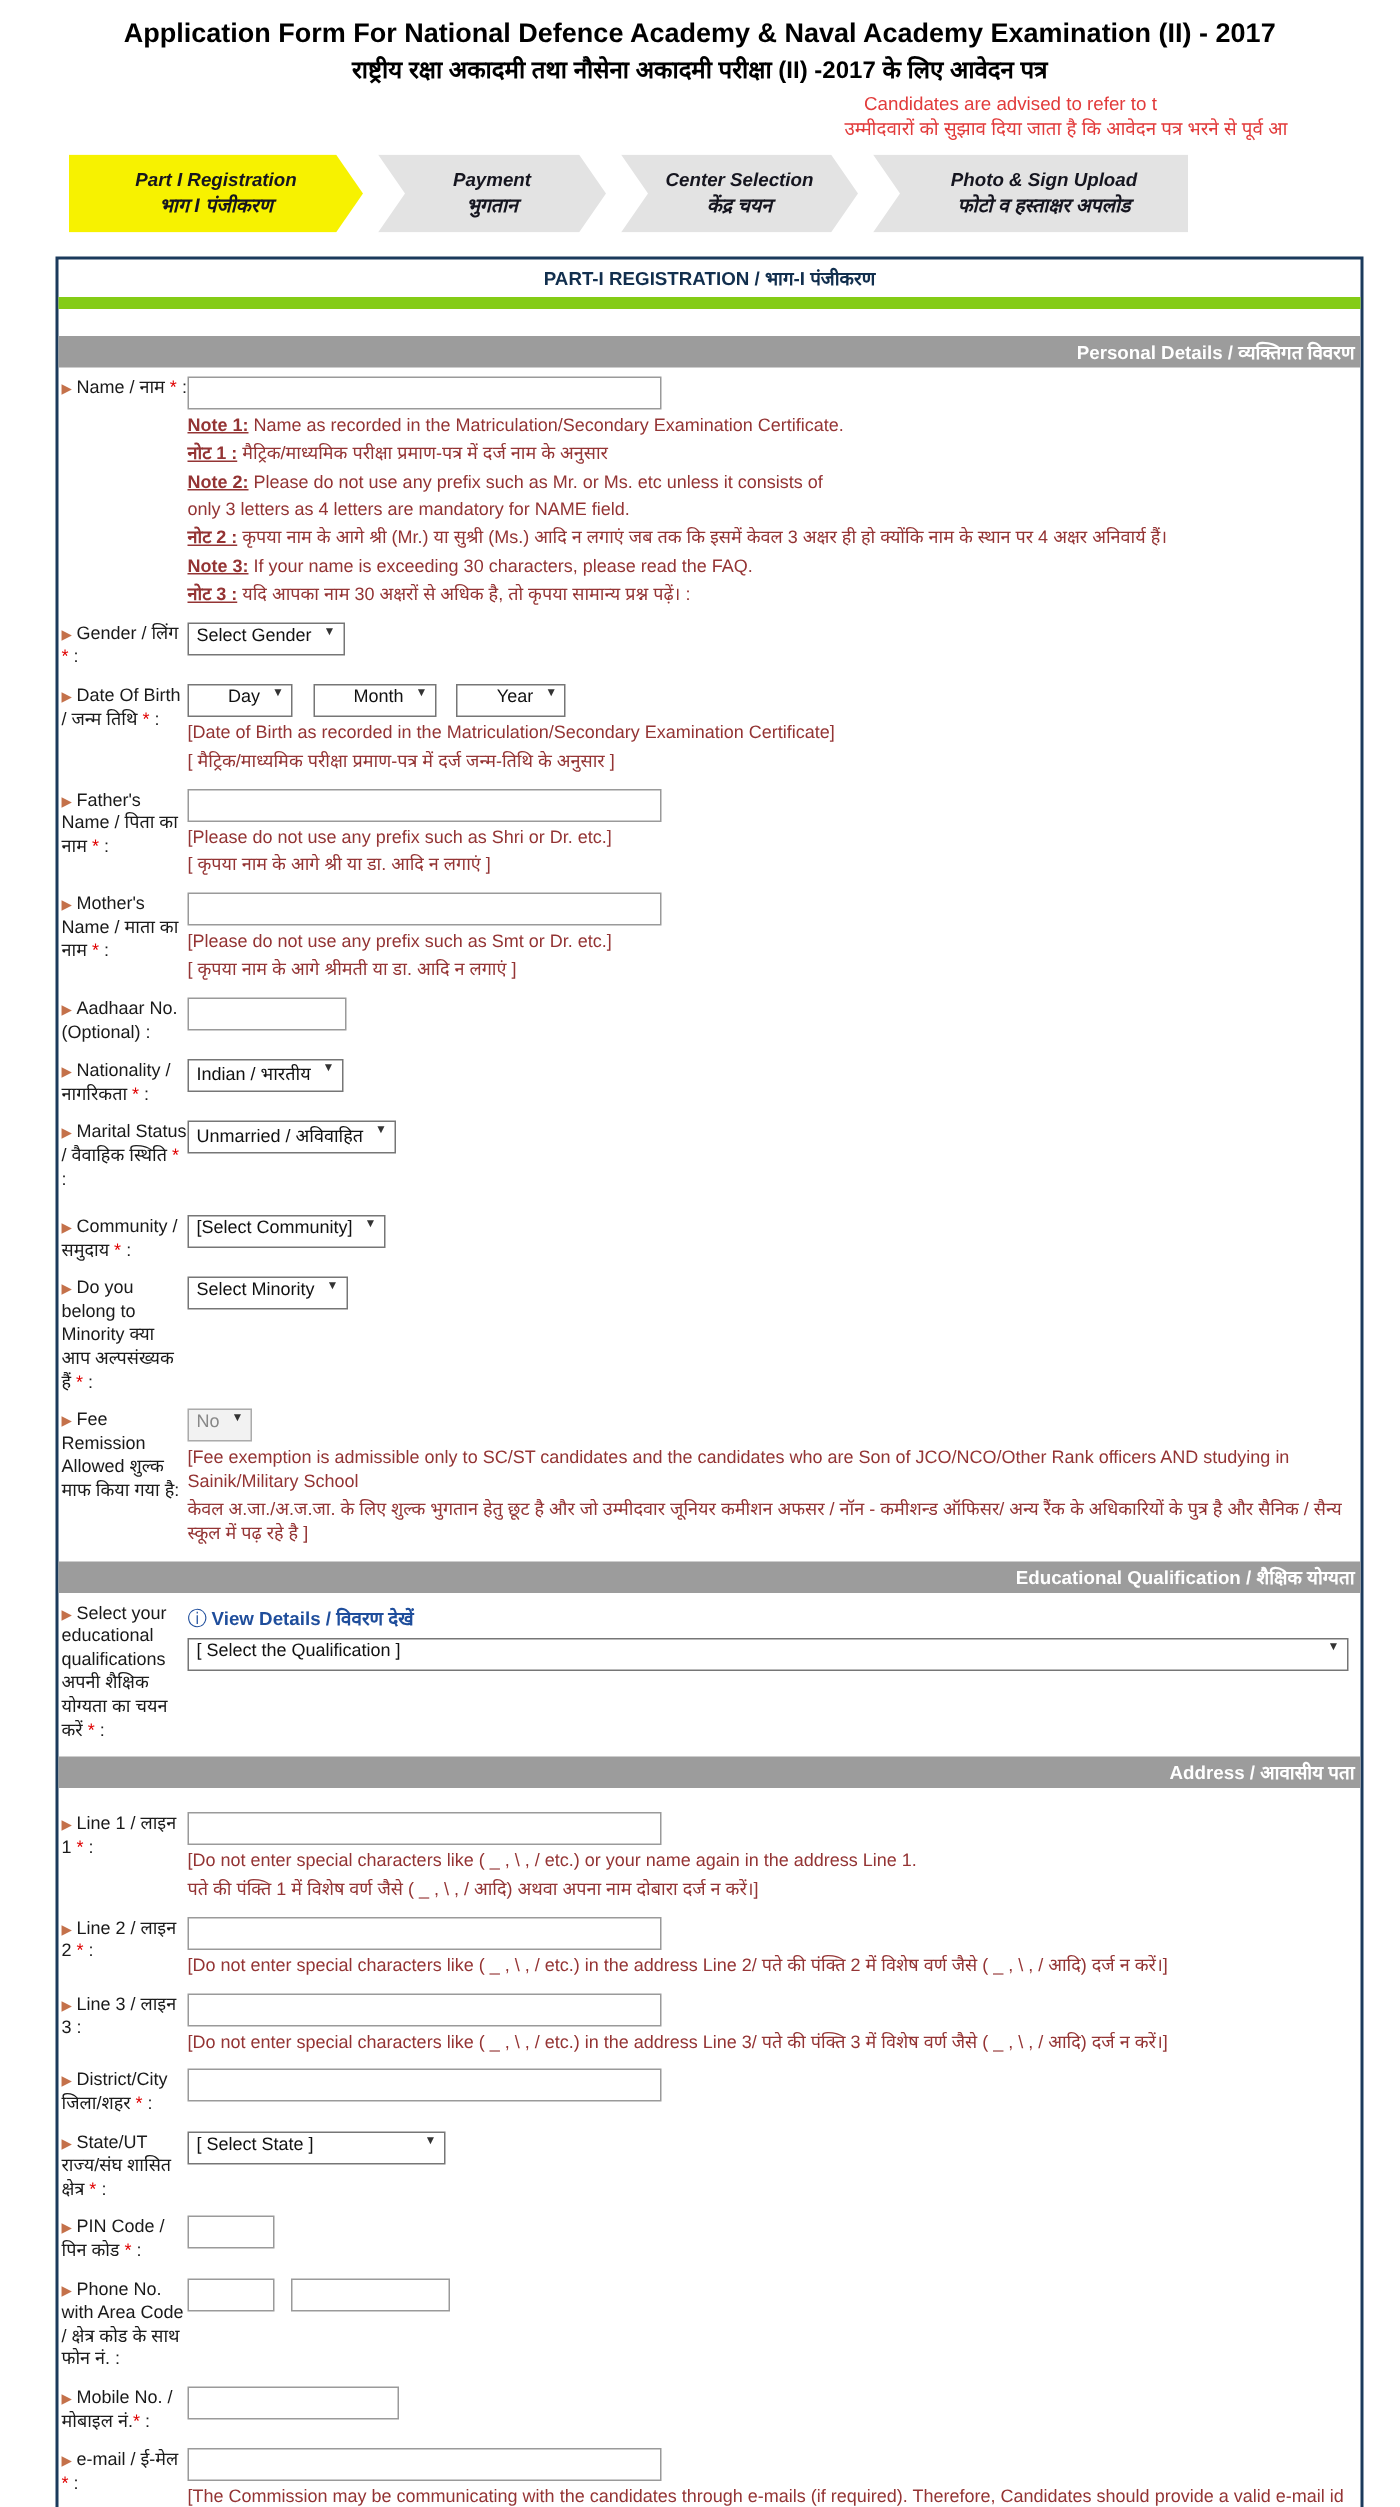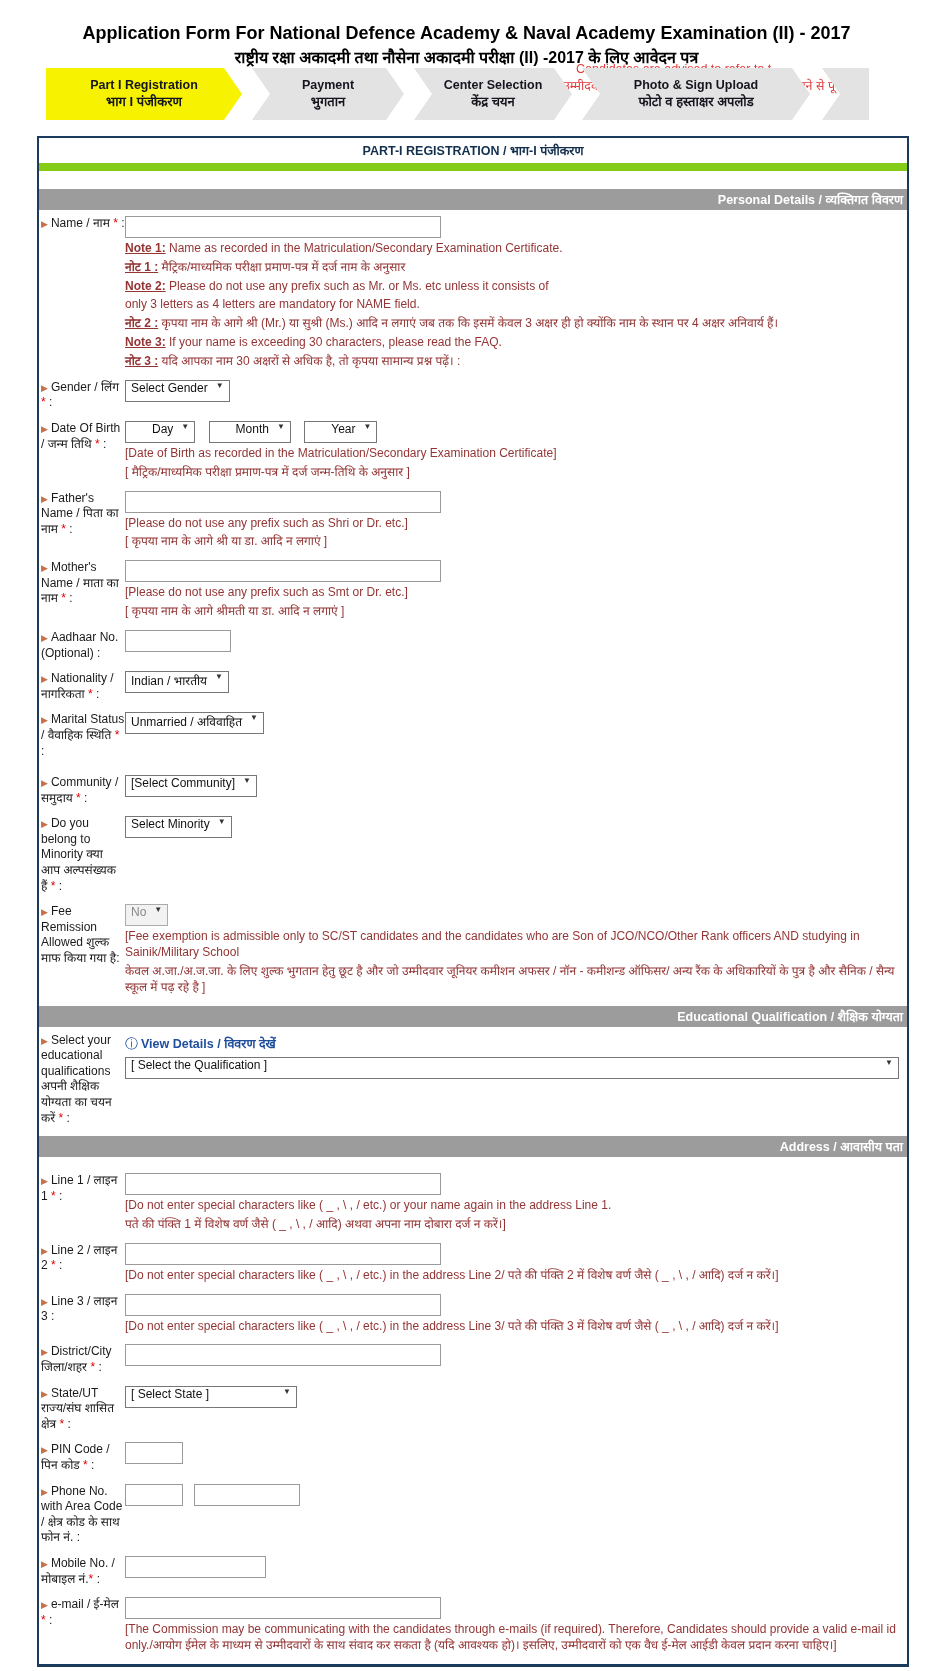--- a/index.html
+++ b/index.html
@@ -1,25 +1,25 @@
 <!DOCTYPE html>
 <html><head>
 <meta charset="utf-8">
 <style>
   html,body{margin:0;padding:0;background:#fff;}
   body{width:933px;min-height:1671px;overflow-x:hidden;position:relative;
        font-family:"Liberation Sans","DejaVu Sans",sans-serif;font-size:12px;color:#1a1a1a;}
   
-  .page-title{margin-top:23px;text-align:center;font-size:18px;font-weight:bold;color:#000;}
+  .page-title{margin-top:12px;text-align:center;font-size:18px;font-weight:bold;color:#000;}
   .page-subtitle{text-align:center;font-size:16px;font-weight:bold;color:#000;margin-top:2px;}
   .advisory{position:absolute;white-space:nowrap;color:#e23b3b;font-size:12.5px;}
   .advisory.en{top:62px;left:576px;}
   .advisory.hi{top:77px;left:563px;}
   
-  .wizard{position:relative;height:52px;width:869px;overflow:hidden;}
+  .wizard{position:relative;height:52px;margin-top:46px;width:792px;overflow:hidden;font-style:italic;}
   .step{position:absolute;top:0;height:52px;background:#e3e3e3;display:flex;flex-direction:column;
         justify-content:center;text-align:center;font-weight:bold;color:#15151f;
         clip-path:polygon(0 0, calc(100% - 18px) 0, 100% 50%, calc(100% - 18px) 100%, 0 100%, 18px 50%);}
   .step.first{clip-path:polygon(0 0, calc(100% - 18px) 0, 100% 50%, calc(100% - 18px) 100%, 0 100%);}
   .step.active{background:#f7f200;}
   .step .en{font-size:12.5px;}
   .step .hi{font-size:13px;}
   .step.clipped{text-align:left;padding-left:10px;}
   
   .regbox{margin:16px 0 0 37px;width:868px;border:2px solid #1b3a5c;border-bottom-width:3px;background:#fff;}

